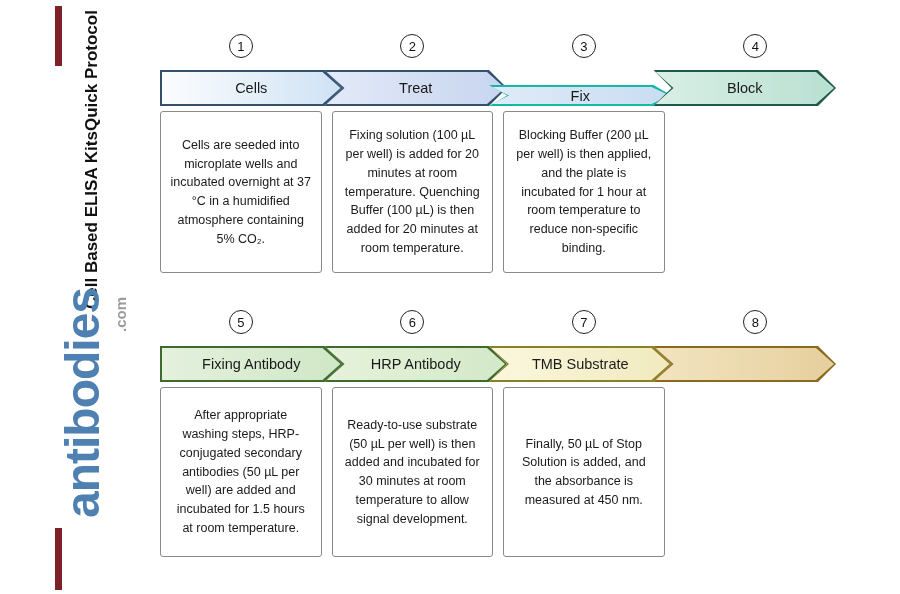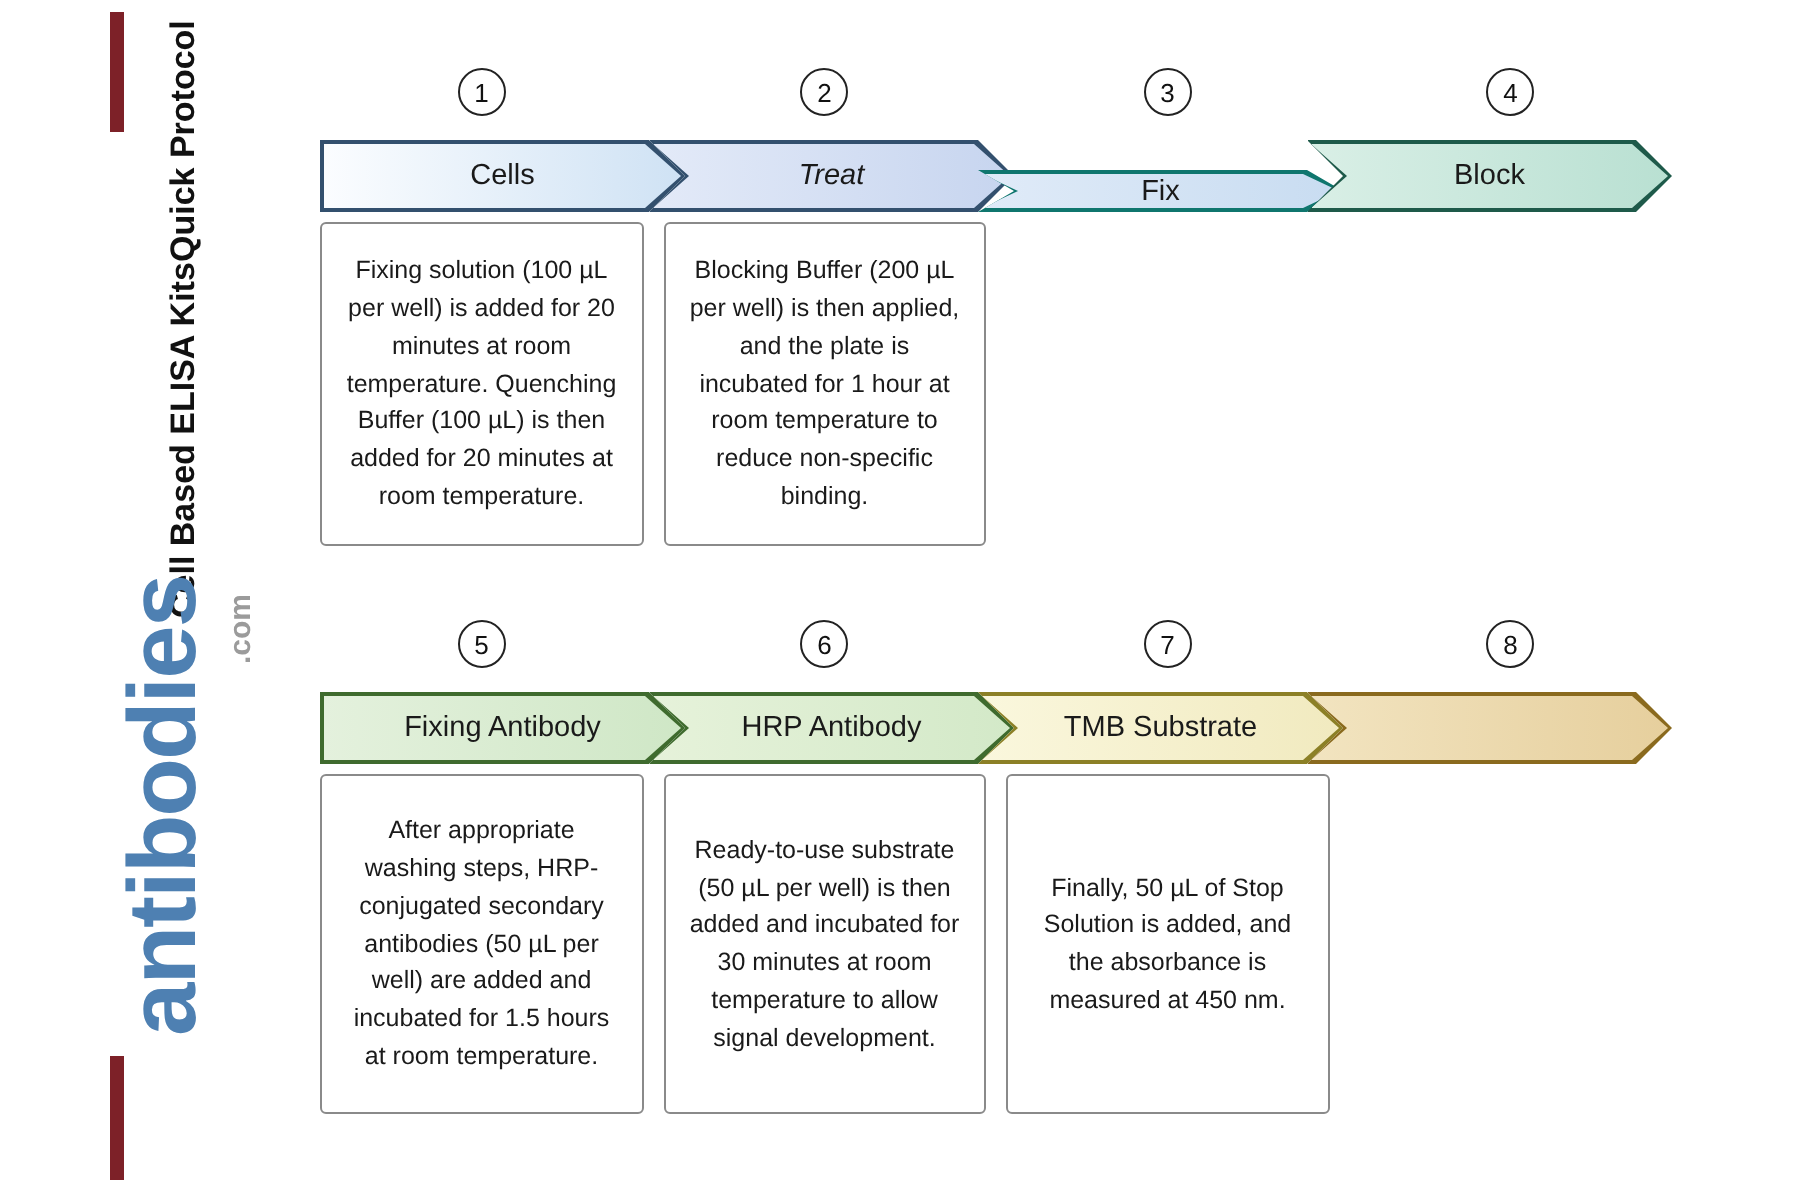--- a/index.html
+++ b/index.html
@@ -109,34 +109,37 @@
       <div class="num-circle">1</div>
       <div class="num-circle">2</div>
       <div class="num-circle">3</div>
       <div class="num-circle">4</div>
     </div>
     <div class="arrows">
       <div class="arrow first" style="background: rgb(51, 80, 110);">
         <div class="arrow-inner" style="background: linear-gradient(90deg, rgb(251, 253, 255) 0%, rgb(207, 226, 244) 100%);"></div>
         <span class="arrow-label">Cells</span>
       </div>
-      <div class="arrow" style="background: rgb(51, 80, 110); font-style: italic;">
+      <div class="arrow" style="background: rgb(51, 80, 110);">
         <div class="arrow-inner" style="background: linear-gradient(90deg, rgb(227, 234, 248) 0%, rgb(199, 213, 239) 100%);"></div>
         <span class="arrow-label">Treat</span>
       </div>
-      <div class="arrow" style="background: #0f766e; margin-top: 15px;">
+      <div class="arrow" style="background: #14b8a6; margin-top: 15px;">
         <div class="arrow-inner" style="background: linear-gradient(90deg, rgb(224, 235, 248) 0%, rgb(200, 220, 241) 100%);"></div>
         <span class="arrow-label">Fix</span>
       </div>
       <div class="arrow" style="background: rgb(30, 90, 74);">
         <div class="arrow-inner" style="background: linear-gradient(90deg, rgb(217, 239, 230) 0%, rgb(185, 224, 210) 100%);"></div>
         <span class="arrow-label">Block</span>
       </div>
     </div>
     <div class="boxes">
+      <div class="box">
+        <p>Cells are seeded into microplate wells and incubated overnight at 37 °C in a humidified atmosphere containing 5% CO₂.</p>
+      </div>
       <div class="box">
         <p>Fixing solution (100 µL per well) is added for 20 minutes at room temperature. Quenching Buffer (100 µL) is then added for 20 minutes at room temperature.</p>
       </div>
       <div class="box">
         <p>Blocking Buffer (200 µL per well) is then applied, and the plate is incubated for 1 hour at room temperature to reduce non-specific binding.</p>
       </div>
     </div>
   </div>
 
   <div class="section section2">

